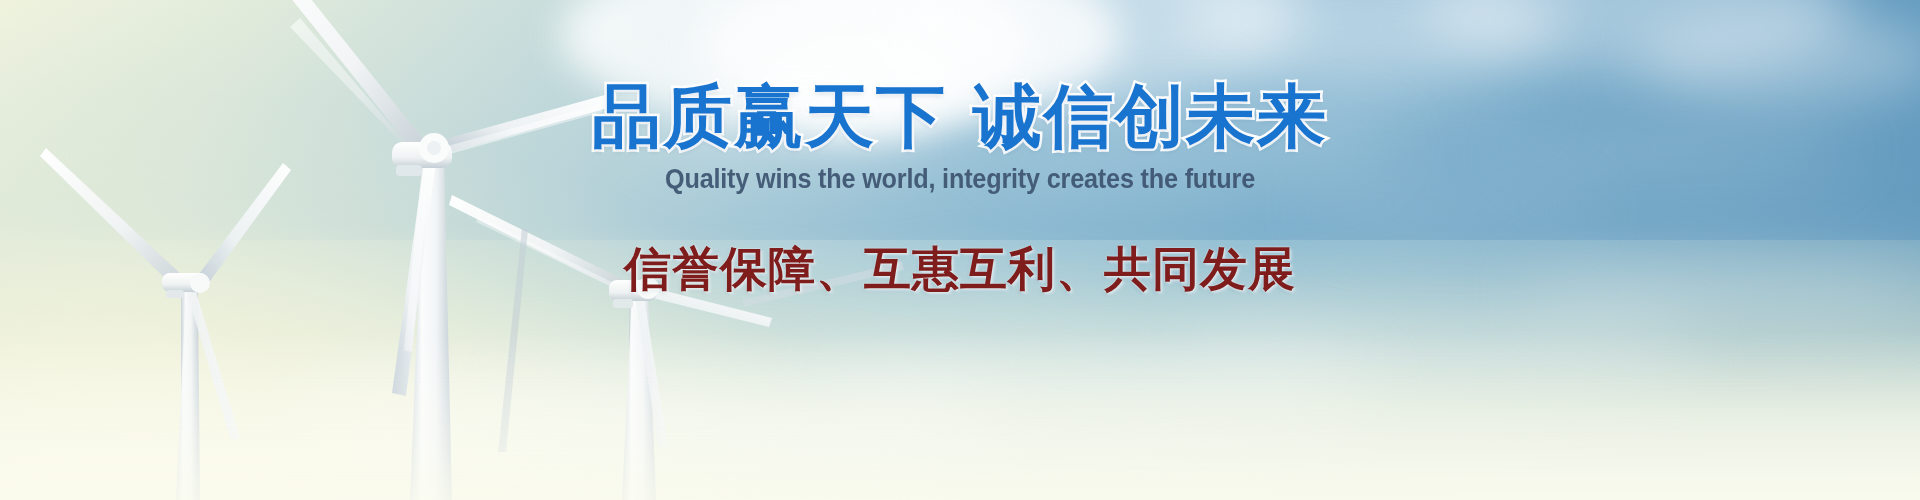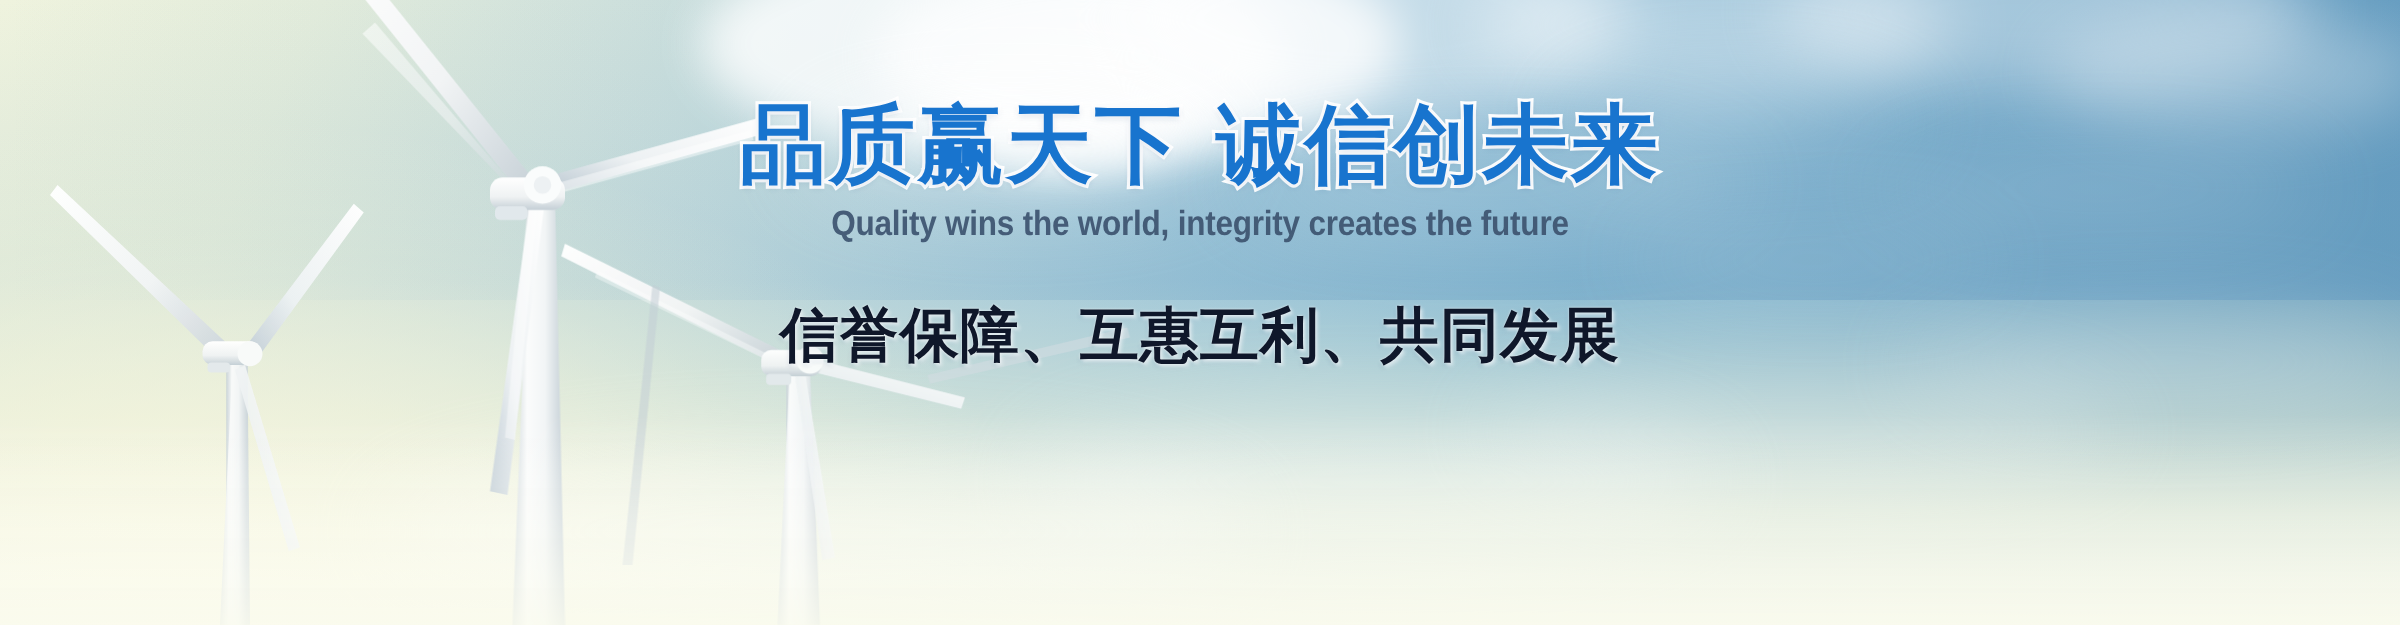--- a/index.html
+++ b/index.html
@@ -124,21 +124,21 @@
   .tagline{
     position:absolute;
     left:0; right:0;
     top:245px;
     text-align:center;
     font-family:"DejaVu Sans","Liberation Sans",sans-serif;
     font-weight:bold;
     font-size:47px;
     line-height:1;
     letter-spacing:1px;
-    color:#0f172a;
+    color:#7f1d1d;
     text-shadow:
       0 0 2px rgba(255,255,255,0.75),
       2px 2px 3px rgba(255,255,255,0.55),
       0 2px 4px rgba(30,70,120,0.14);
     white-space:nowrap;
   }
 </style>
 </head>
 <body>
 

